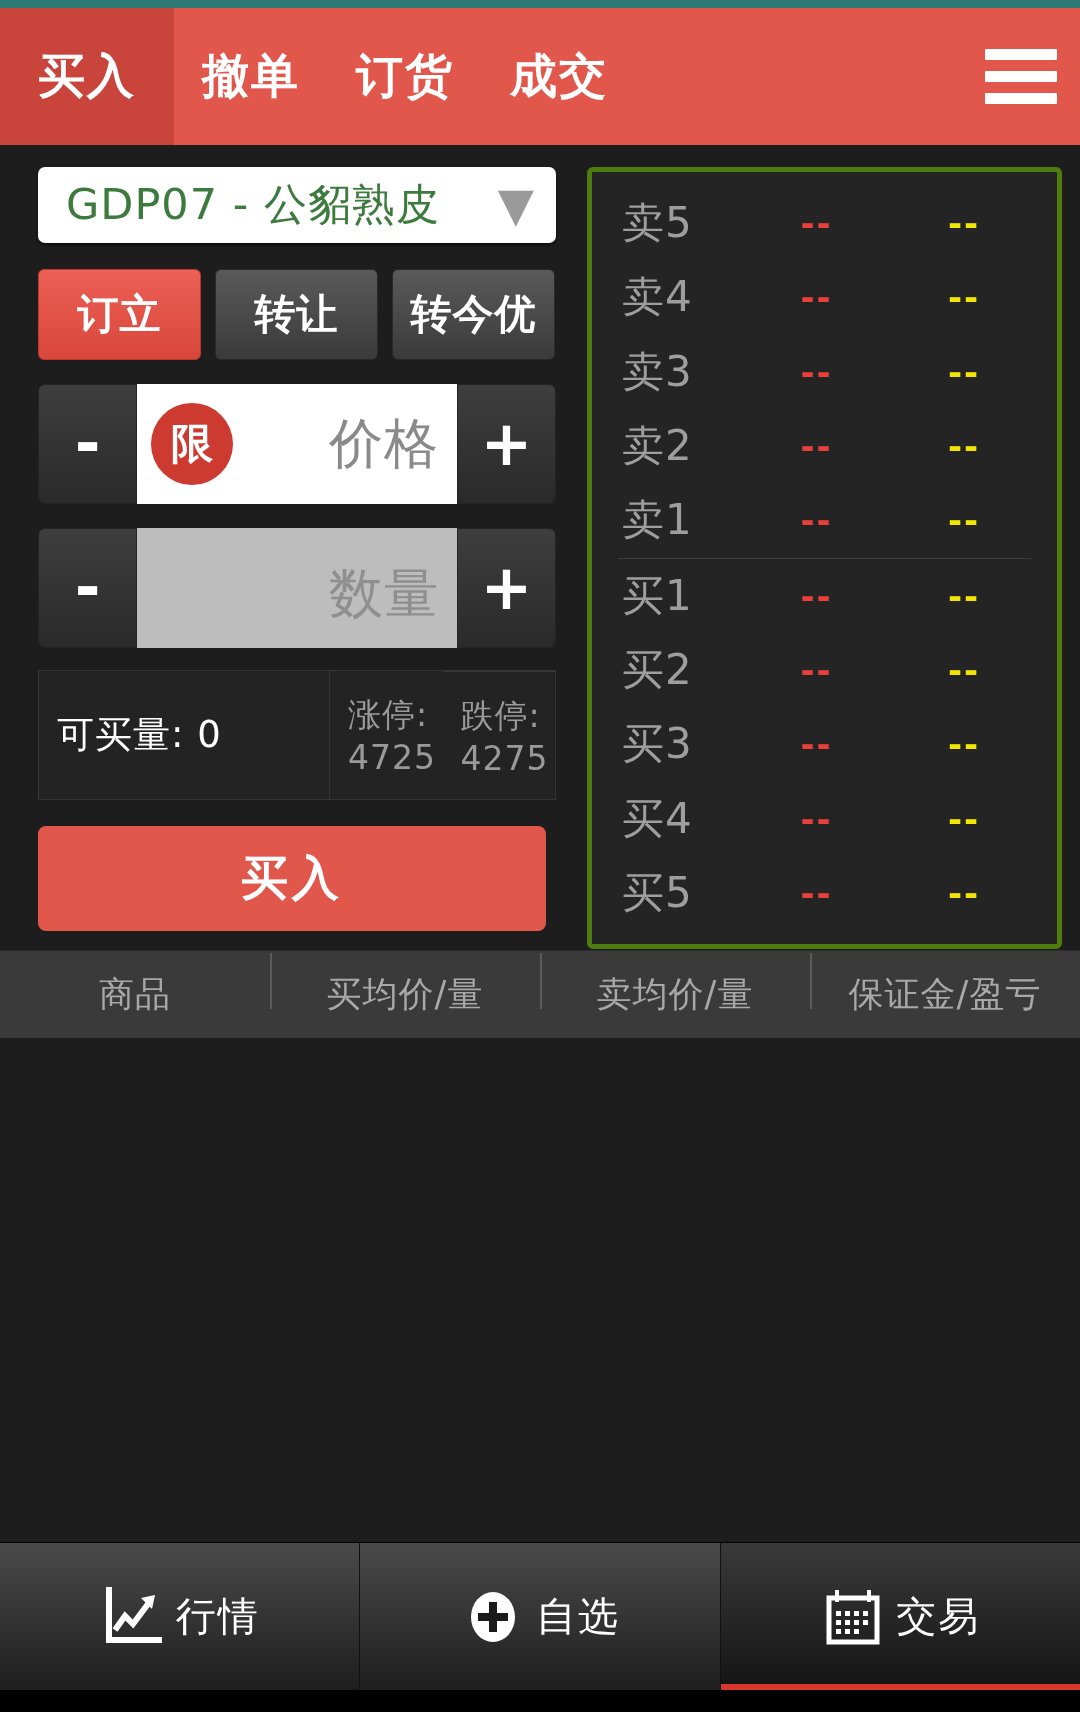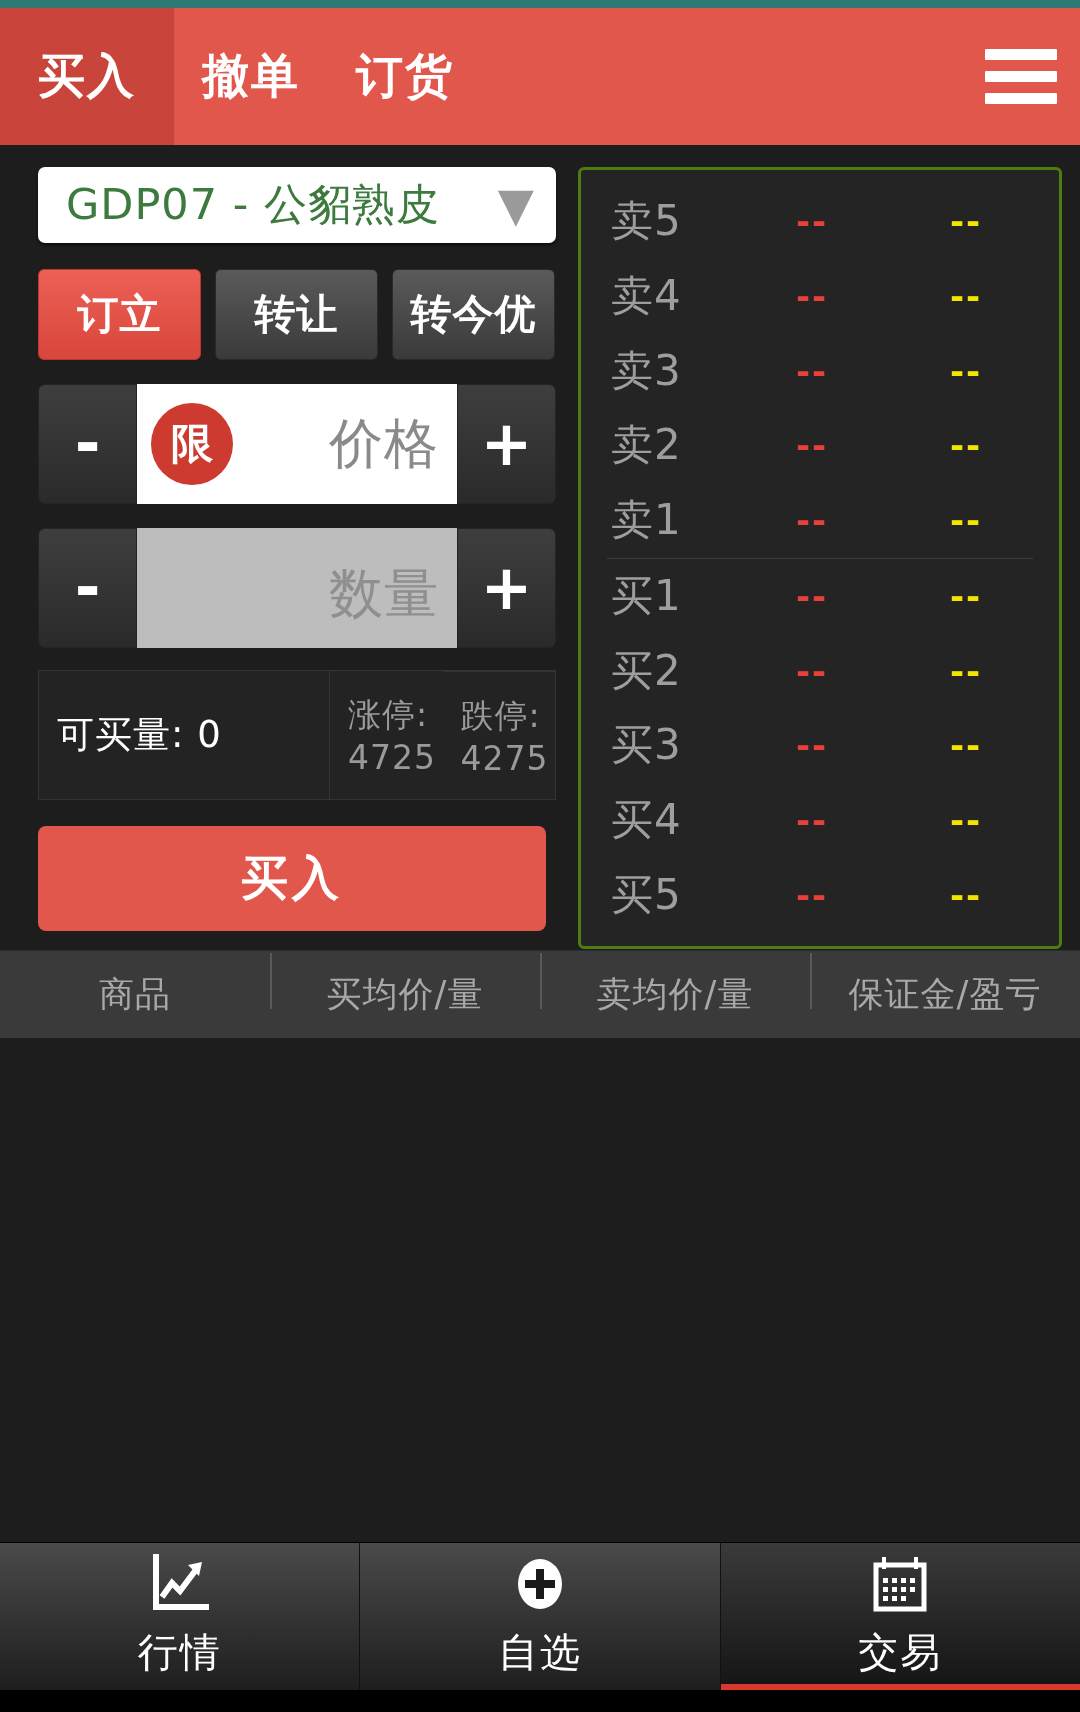--- a/index.html
+++ b/index.html
@@ -228,23 +228,23 @@
     font-weight: bold;
     letter-spacing: 4px;
     display: flex;
     align-items: center;
     justify-content: center;
   }
 
   
   .orderbook {
     flex: 1 1 auto;
-    margin: 22px 18px 0 3px;
+    margin: 22px 18px 0 12px;
     background: #242424;
-    border: 3px solid #4d7c0f;
+    border: 5px solid #4d7c0f;
     border-radius: 6px;
     padding: 14px 0 14px 0;
     display: flex;
     flex-direction: column;
     height: 782px;
   }
   .ob-section {
     display: flex;
     flex-direction: column;
     flex: 1 1 auto;
@@ -318,21 +318,21 @@
   .bottomnav {
     flex: 0 0 auto;
     height: 148px;
     display: flex;
     background: #1a1a1a;
     border-top: 1px solid #000;
   }
   .bn-item {
     flex: 1 1 0;
     display: flex;
-    flex-direction: column;
+    flex-direction: row;
     align-items: center;
     justify-content: center;
     gap: 10px;
     background: linear-gradient(to bottom, #4a4a4a, #1e1e1e);
     position: relative;
   }
   .bn-item + .bn-item { border-left: 1px solid #111; }
   .bn-item.active {
     background: linear-gradient(to bottom, #3a3a3a, #141414);
   }
@@ -364,20 +364,23 @@
 
   <div class="topnav">
     <div class="topnav-tab active">
         <span>买入</span>
       </div>
     <div class="topnav-tab">
         <span>撤单</span>
       </div>
     <div class="topnav-tab">
         <span>订货</span>
+      </div>
+    <div class="topnav-tab">
+        <span>成交</span>
       </div>
     <div class="topnav-spacer"></div>
     <div class="hamburger">
       <span></span>
       <span></span>
       <span></span>
     </div>
   </div>
 
   <div class="body-area">

